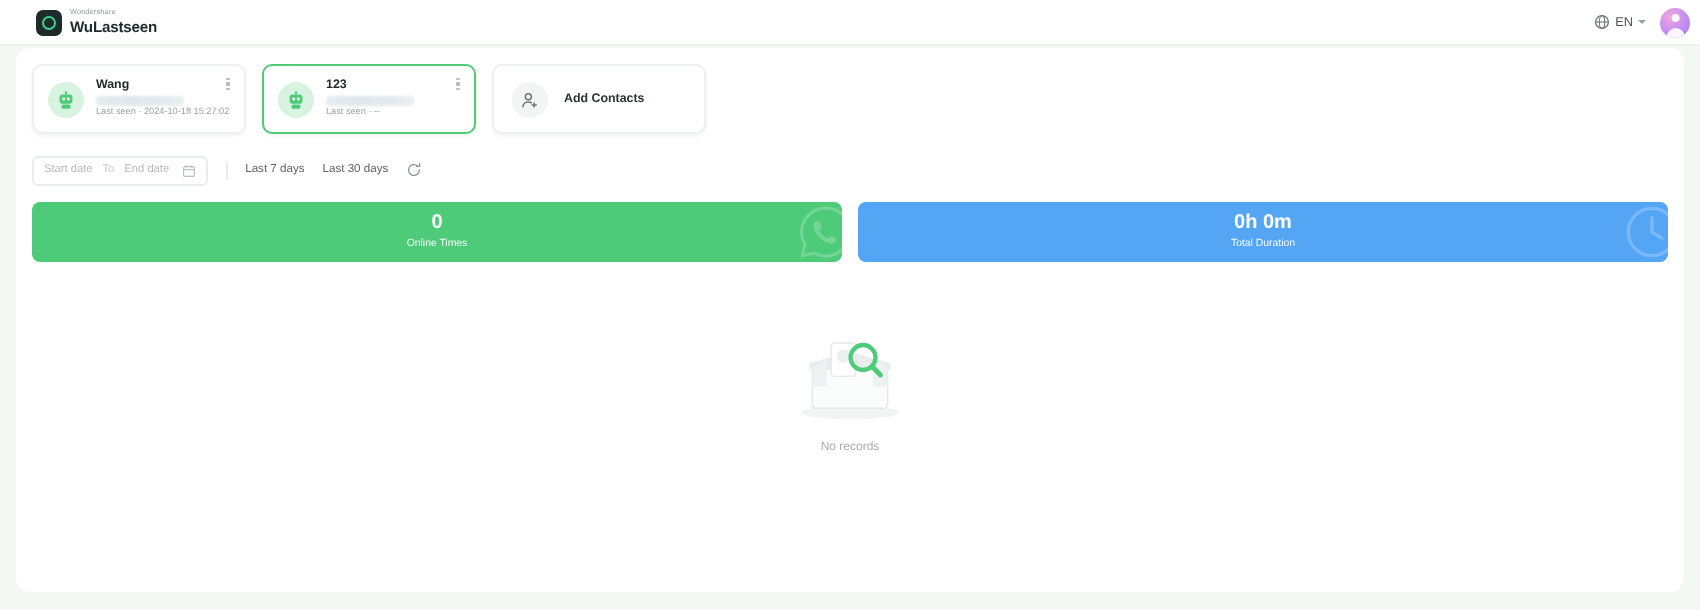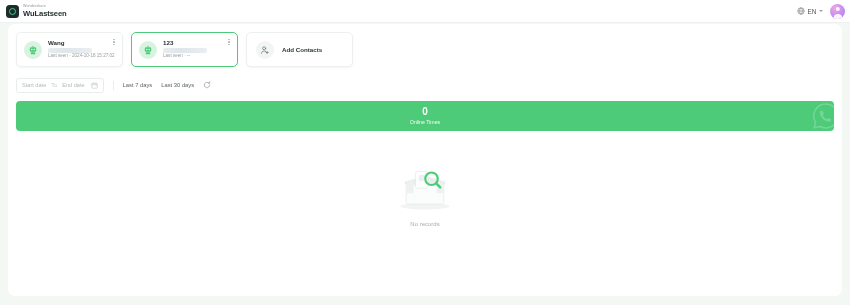--- a/index.html
+++ b/index.html
@@ -9,21 +9,21 @@
     font-family: "Liberation Sans", sans-serif;
     overflow: hidden;
   }
   .app { position: relative; width: 850px; height: 305px; }
 
   
   .titlebar {
     position: absolute; left: 0; top: 0; width: 850px; height: 23px;
     background: #ffffff;
     display: flex; align-items: center; justify-content: space-between;
-    padding: 0 5px 0 6px;
+    padding: 0 5px 0 18px;
     border-bottom: 1px solid #eef2ef;
   }
   .brand { display: flex; align-items: center; gap: 4px; }
   .brand-mark {
     width: 13px; height: 13px; border-radius: 3.5px;
     background: #1d2b2a; position: relative; flex: 0 0 auto;
   }
   .brand-mark::after {
     content: ""; position: absolute; left: 3px; top: 3px;
     width: 7px; height: 7px; border-radius: 50%;
@@ -242,20 +242,28 @@
       </svg>
     </div>
 
     <div class="stats">
       <div class="stat green">
         <span class="stat-value">0</span>
         <span class="stat-label">Online Times</span>
         <svg class="stat-watermark" viewBox="0 0 32 32" fill="none" stroke="#ffffff" stroke-width="1.6">
           <path d="M16 3.2A12.8 12.8 0 0 0 4.8 22.6L3.4 28.6l6.2-1.4A12.8 12.8 0 1 0 16 3.2z"></path>
           <path d="M11.6 10.6c.4-.1.9 0 1.1.5l.9 2c.2.4.1.8-.2 1.1l-.6.6c-.2.2-.2.4-.1.6a8.4 8.4 0 0 0 3.9 3.9c.2.1.5.1.6-.1l.6-.6c.3-.3.7-.4 1.1-.2l2 .9c.5.2.6.7.5 1.1-.3 1.2-1.5 2-2.8 1.8a11.8 11.8 0 0 1-9.3-9.3c-.2-1.3.6-2.5 1.8-2.8z" fill="#ffffff" stroke="none"></path>
+        </svg>
+      </div>
+      <div class="stat blue">
+        <span class="stat-value">0h 0m</span>
+        <span class="stat-label">Total Duration</span>
+        <svg class="stat-watermark" viewBox="0 0 32 32" fill="none" stroke="#ffffff" stroke-width="1.8" stroke-linecap="round">
+          <circle cx="16" cy="16" r="12.6"></circle>
+          <path d="M16 8.4V16l5.2 3.2"></path>
         </svg>
       </div>
     </div>
 
     <div class="empty">
       <svg class="empty-art" viewBox="0 0 100 80">
         <ellipse cx="50" cy="68" rx="34" ry="4.5" fill="#f2f4f3"></ellipse>
         <path d="M22 34 L50 26 L78 34 L78 38 L22 38 Z" fill="#e9edec"></path>
         <path d="M24 38 H76 V62 Q76 65 73 65 H27 Q24 65 24 62 Z" fill="#fbfcfc" stroke="#e4e9e8" stroke-width="1"></path>
         <path d="M24 38 L34 30 L34 50 L24 50 Z" fill="#eef1f1"></path>

